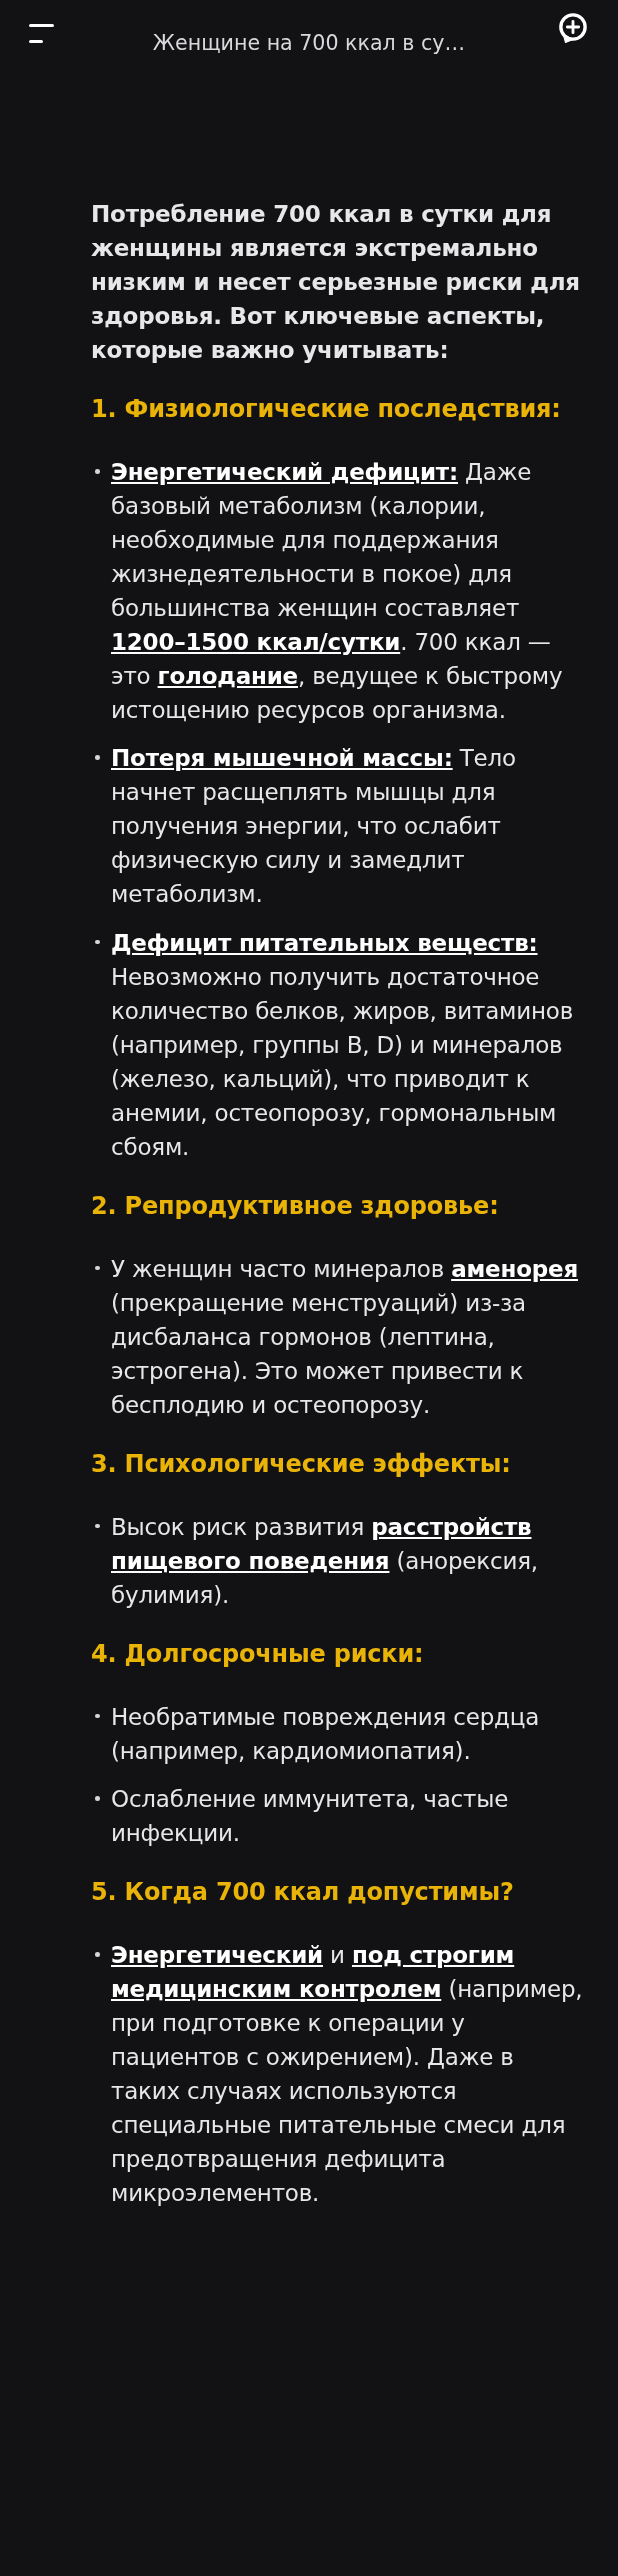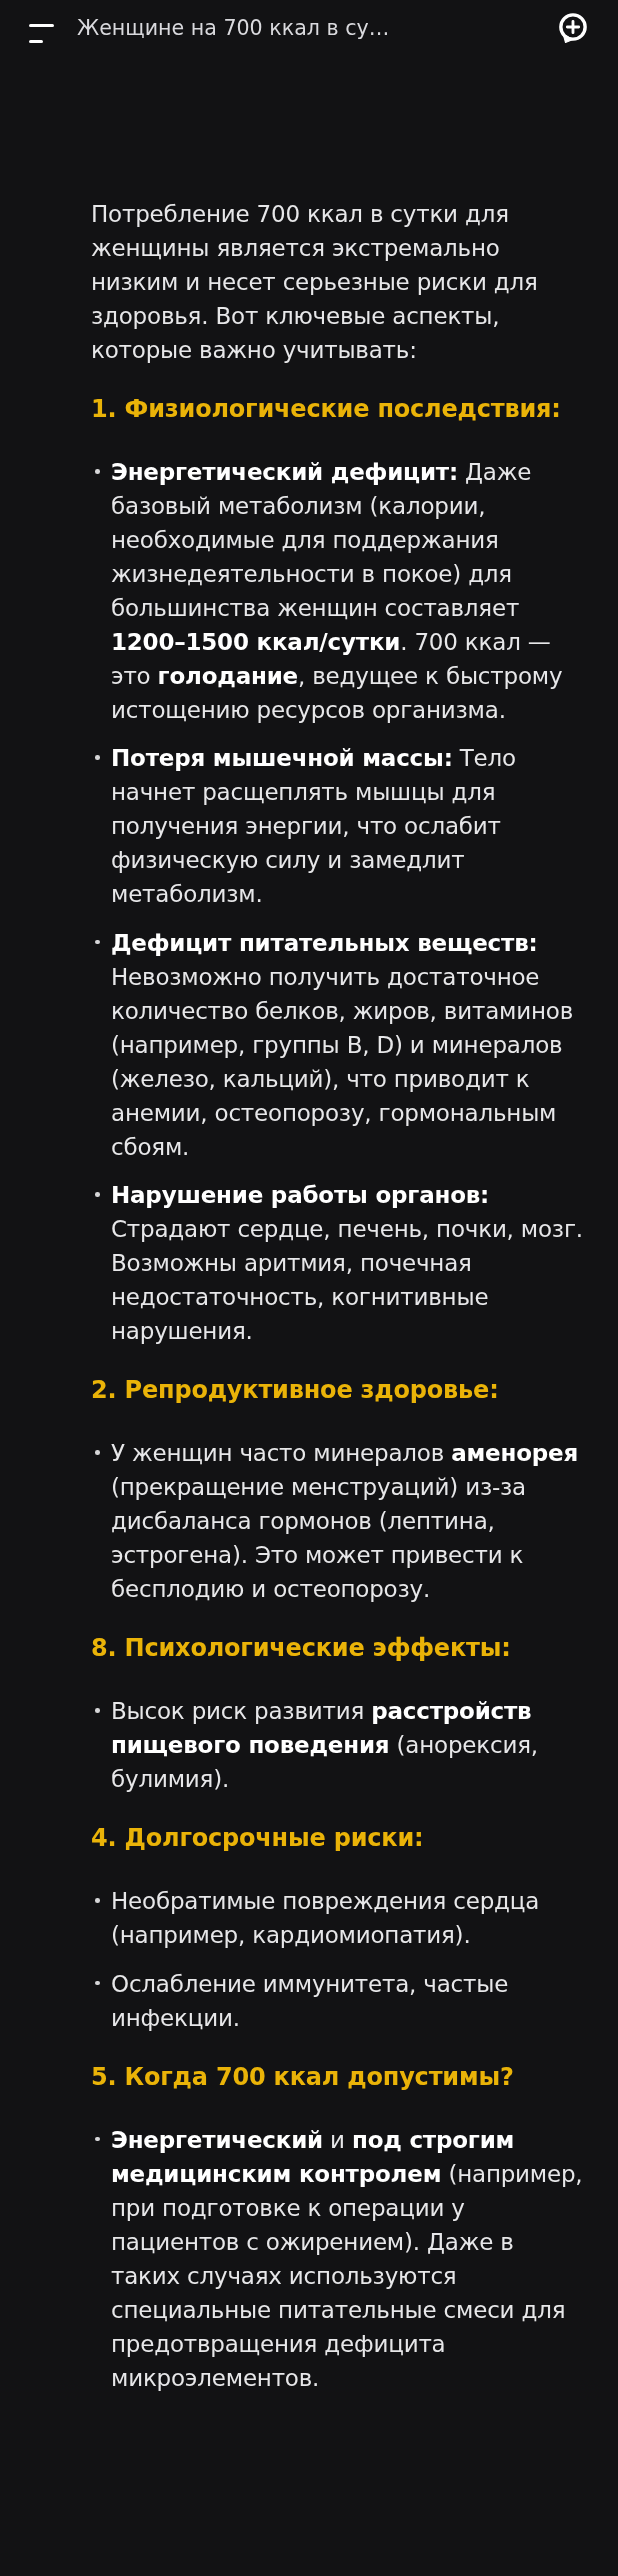--- a/index.html
+++ b/index.html
@@ -11,43 +11,43 @@
   }
   .page{position:absolute;inset:0;}
 
   
   .topbar{position:absolute;top:0;left:0;width:618px;height:67px;background:#121214;}
   .menu-btn{position:absolute;left:29px;top:24px;width:26px;height:19.6px;background:none;border:none;padding:0;cursor:pointer;}
   .menu-btn .l1,.menu-btn .l2{position:absolute;left:0;height:3.1px;border-radius:1.5px;background:#ffffff;}
   .menu-btn .l1{top:0;width:25px;}
   .menu-btn .l2{top:16px;width:14.4px;}
   .chat-title{
-    position:absolute;left:77px;right:77px;top:16px;
-    text-align:left;font-size:20.6px;line-height:24px;color:#d9d9dd;
+    position:absolute;left:77px;right:77px;top:31px;
+    text-align:center;font-size:20.6px;line-height:24px;color:#d9d9dd;
     white-space:nowrap;overflow:hidden;text-overflow:ellipsis;
   }
   .newchat-btn{position:absolute;left:558px;top:12.4px;width:30px;height:33px;background:none;border:none;padding:0;cursor:pointer;}
 
   
   .content{
     position:absolute;left:91px;top:197px;width:496px;
     color:#e7e7e9;font-size:23px;line-height:34px;letter-spacing:-0.2px;
   }
-  .content p{margin:0 0 20.6px 0;}
+  .content p{margin:0 0 20.6px 0;font-weight:bold;}
   .content h3{
     font-size:24px;line-height:31px;color:#eab308;font-weight:700;
     margin:27px 0 30px 0;white-space:nowrap;letter-spacing:-0.2px;
   }
   .content ul{list-style:none;margin:0 0 20.6px 0;padding:0 0 0 20px;}
   .content li{position:relative;margin:0 0 14.4px 0;}
   .content li::before{
     content:"";position:absolute;left:-16px;top:14px;
     width:4.6px;height:4.6px;border-radius:50%;background:#d6d6d8;
   }
-  .content strong{color:#ffffff;font-weight:700;}
+  .content strong{color:#ffffff;font-weight:700;text-decoration:underline;}
 </style>
 </head>
 <body>
 
 <div class="page">
 
   <div class="topbar">
     <button class="menu-btn" aria-label="menu">
       <span class="l1"></span>
       <span class="l2"></span>
@@ -62,27 +62,26 @@
     </button>
   </div>
 
   <div class="content">
       <p><span>Потребление 700 ккал в сутки для женщины является экстремально низким и несет серьезные риски для здоровья. Вот ключевые аспекты, которые важно учитывать:</span></p>
       <h3>1. Физиологические последствия:</h3>
       <ul>
         <li><strong>Энергетический дефицит:</strong><span> Даже базовый метаболизм (калории, необходимые для поддержания жизнедеятельности в покое) для большинства женщин составляет </span><strong>1200–1500 ккал/сутки</strong><span>. 700 ккал — это </span><strong>голодание</strong><span>, ведущее к быстрому истощению ресурсов организма.</span></li>
         <li><strong>Потеря мышечной массы:</strong><span> Тело начнет расщеплять мышцы для получения энергии, что ослабит физическую силу и замедлит метаболизм.</span></li>
         <li><strong>Дефицит питательных веществ:</strong><span> Невозможно получить достаточное количество белков, жиров, витаминов (например, группы B, D) и минералов (железо, кальций), что приводит к анемии, остеопорозу, гормональным сбоям.</span></li>
-        <li><strong>Нарушение работы органов:</strong><span> Страдают сердце, печень, почки, мозг. Возможны аритмия, почечная недостаточность, когнитивные нарушения.</span></li>
       </ul>
       <h3>2. Репродуктивное здоровье:</h3>
       <ul>
         <li><span>У женщин часто минералов </span><strong>аменорея</strong><span> (прекращение менструаций) из-за дисбаланса гормонов (лептина, эстрогена). Это может привести к бесплодию и остеопорозу.</span></li>
       </ul>
-      <h3>8. Психологические эффекты:</h3>
+      <h3>3. Психологические эффекты:</h3>
       <ul>
         <li><span>Высок риск развития </span><strong>расстройств пищевого поведения</strong><span> (анорексия, булимия).</span></li>
       </ul>
       <h3>4. Долгосрочные риски:</h3>
       <ul>
         <li><span>Необратимые повреждения сердца (например, кардиомиопатия).</span></li>
         <li><span>Ослабление иммунитета, частые инфекции.</span></li>
       </ul>
       <h3>5. Когда 700 ккал допустимы?</h3>
       <ul>

